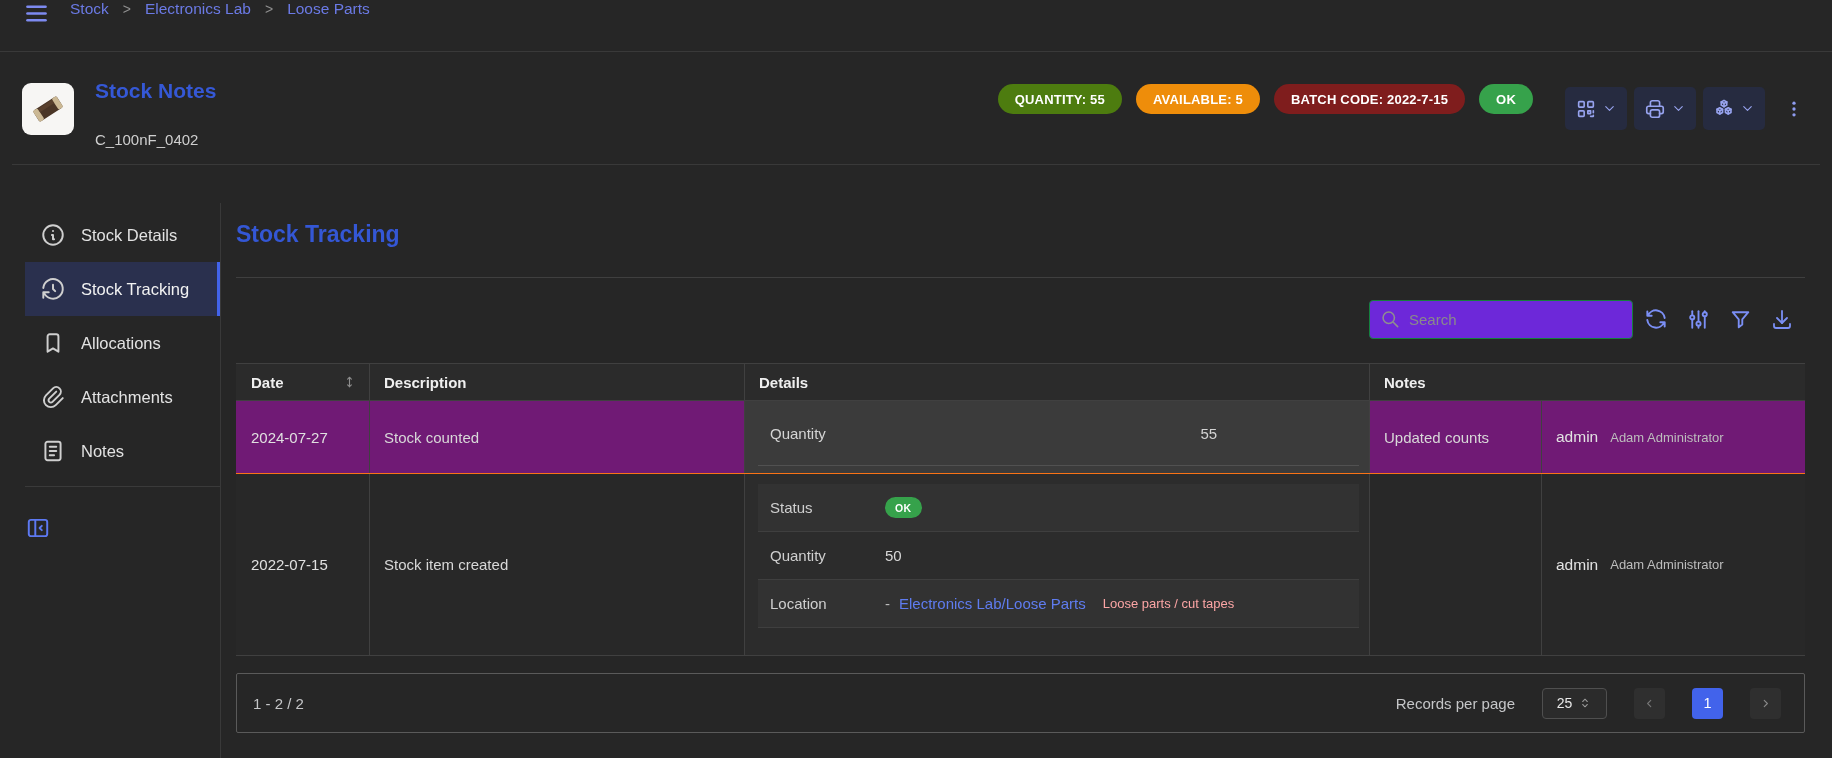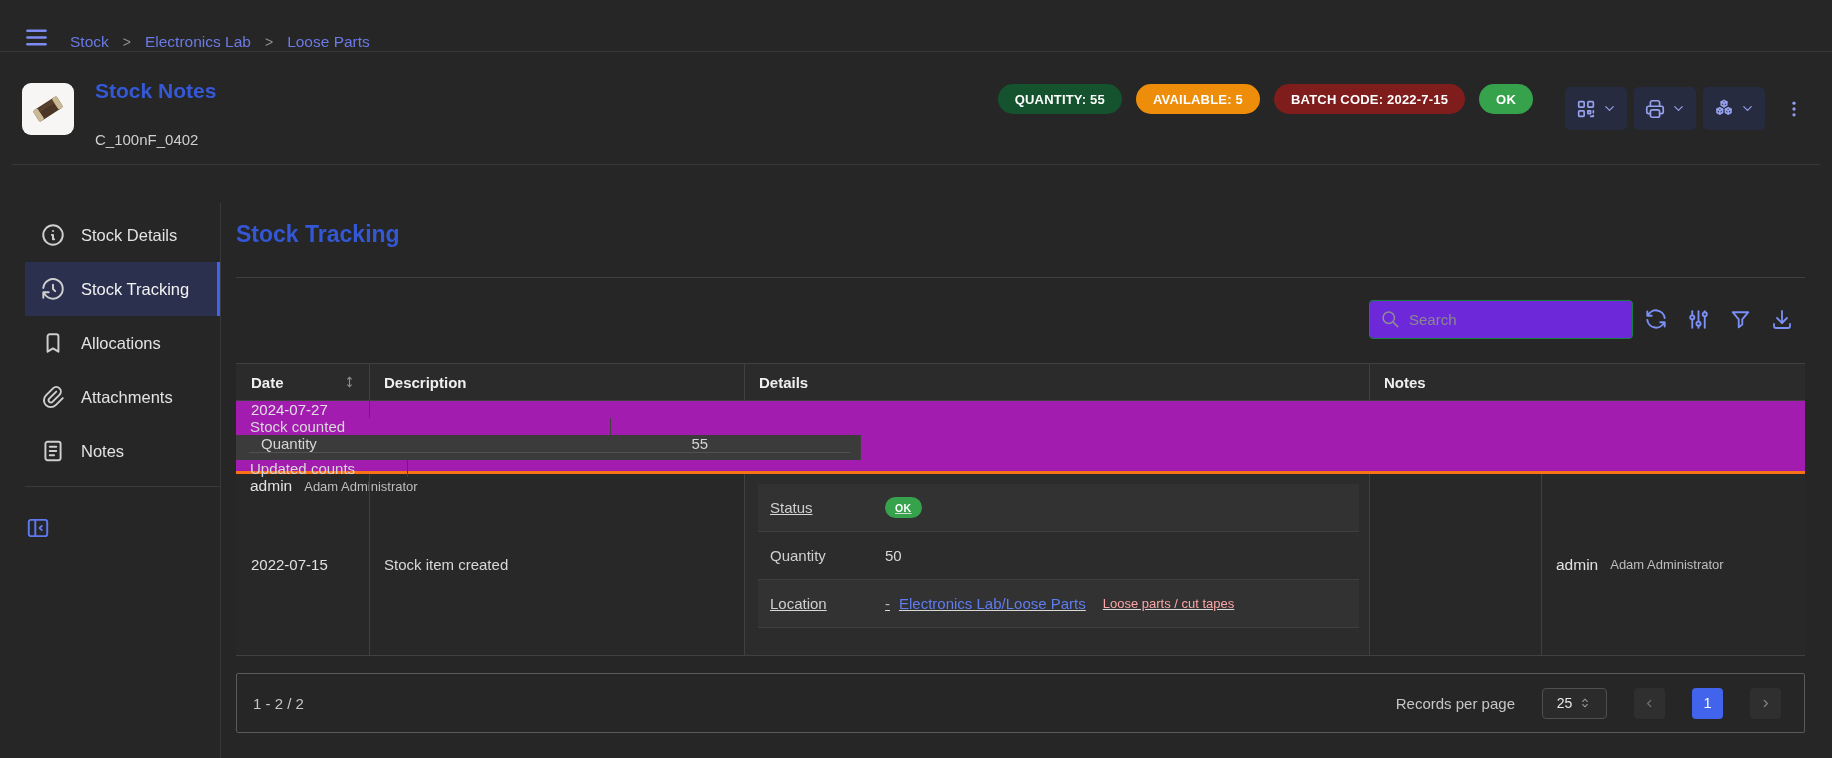--- a/index.html
+++ b/index.html
@@ -3,21 +3,21 @@
 <meta charset="utf-8">
 <style>
   * { margin:0; padding:0; box-sizing:border-box; }
   html,body { width:1832px; height:758px; background:#262626; font-family:"Liberation Sans", sans-serif; overflow:hidden; }
   .page { position:relative; width:1832px; height:758px; background:#262626; }
   svg { display:block; }
   .ic { stroke:currentColor; fill:none; stroke-width:1.8; stroke-linecap:round; stroke-linejoin:round; }
 
   
   .topbar { position:absolute; left:0; top:0; width:100%; height:52px; border-bottom:1px solid #393939;
-            display:flex; align-items:flex-end; padding-left:23px; }
+            display:flex; align-items:flex-start; padding-left:23px; }
   .burger { color:#7d8af0; margin-right:20px; cursor:pointer; }
   .crumbs { display:flex; align-items:center; gap:14px; font-size:15.5px; }
   .crumb { color:#6b7ae5; cursor:pointer; }
   .crumb-sep { color:#8f8f8f; font-size:14px; }
 
   
   .header { position:absolute; left:0; top:53px; width:100%; height:112px; }
   .header-divider { position:absolute; left:12px; right:12px; top:164px; height:1px; background:#393939; }
   .thumb { position:absolute; left:22px; top:30px; width:52px; height:52px; background:#f7f6f4; border-radius:9px;
            display:flex; align-items:center; justify-content:center; cursor:pointer; }
@@ -58,31 +58,31 @@
   .table { position:absolute; left:236px; top:363px; width:1569px; border-top:1px solid #404040; }
   .trow { display:flex; width:100%; }
   .c-date { width:134px; } .c-desc { width:375px; } .c-det { width:625px; } .c-notes { width:172px; } .c-user { width:263px; }
   .cell { border-right:1px solid #404040; padding-left:14px; display:flex; align-items:center; }
   .cell:first-child { border-left:1px solid transparent; }
   .cell:last-child { border-right:none; }
   .thead { height:37px; background:#2b2b2b; border-bottom:1px solid #404040; }
   .thead .cell { font-size:15px; font-weight:bold; color:#efefef; }
   .sort-ic { margin-left:auto; margin-right:12px; color:#8e8e8e; }
 
-  .row1 { height:73px; background:#a21caf; border-bottom:3px solid #f97316; font-size:15px; color:#d8d8d8;flex-direction:column; }
+  .row1 { height:73px; background:#701a75; border-bottom:1px solid #f97316; font-size:15px; color:#d8d8d8; }
   .row1 .c-det { background:#3b3b3b; padding:0; align-items:stretch; }
   .mini1 { margin:0 10px 7px 13px; width:602px; display:flex; align-items:center;
            border-bottom:1px solid #515151; }
   .mini1 .m-label { flex:0 0 50%; padding-left:12px; color:#d4d4d4; }
   .mini1 .m-value { flex:0 0 50%; text-align:center; color:#d4d4d4; }
 
   .row2 { height:182px; background:#282828; border-bottom:1px solid #404040; font-size:15px; color:#d8d8d8; }
   .row2 .c-det { background:#2c2c2c; padding:10px 10px 0 13px; display:block; }
   .sub-row { height:48px; display:flex; align-items:center; border-bottom:1px solid #3f3f3f; }
-  .sub-row.lite { background:#323232;text-decoration:underline; }
+  .sub-row.lite { background:#323232; }
   .sub-label { flex:0 0 127px; padding-left:12px; color:#cfcfcf; }
   .ok-chip { height:21px; border-radius:11px; padding:0 10px; display:flex; align-items:center;
              color:#fff; font-size:10.5px; font-weight:bold; letter-spacing:.4px; }
   .loc-dash { color:#bbbbbb; margin-right:9px; }
   .loc-link { color:#5f7cf0; cursor:pointer; }
   .loc-desc { color:#fca5a5; font-size:13px; margin-left:17px; }
   .user-cell { gap:12px; }
   .user-name { font-size:15.5px; color:#e2e2e2; }
   .user-full { font-size:13px; color:#bdbdbd; }
   .datecell { color:#e0e0e0; }
@@ -134,21 +134,21 @@
           <rect x="8" y="15.5" width="5.5" height="13" rx="1.5" fill="#cbb894"></rect>
           <rect x="30.5" y="15.5" width="5.5" height="13" rx="1.5" fill="#cbb894"></rect>
           <rect x="13.5" y="16.5" width="17" height="4" fill="#5d4430" opacity="0.8"></rect>
         </g>
       </svg>
     </div>
     <div class="hd-title">Stock Notes</div>
     <div class="hd-sub">C_100nF_0402</div>
 
     <div class="badges">
-      <span class="pill" style="background-color: #14532d;">QUANTITY: 55</span>
+      <span class="pill" style="background-color: #4d7c0f;">QUANTITY: 55</span>
       <span class="pill" style="background-color: rgb(238, 141, 10);">AVAILABLE: 5</span>
       <span class="pill" style="background-color: #7f1d1d;">BATCH CODE: 2022-7-15</span>
       <span class="pill" style="background-color: rgb(54, 162, 75);">OK</span>
     </div>
 
     <div class="actions">
       <div class="act-btn">
         <span>
           <svg class="ic" width="22" height="22" viewBox="0 0 24 24">
               <rect x="4" y="4" width="6" height="6" rx="1"></rect>

